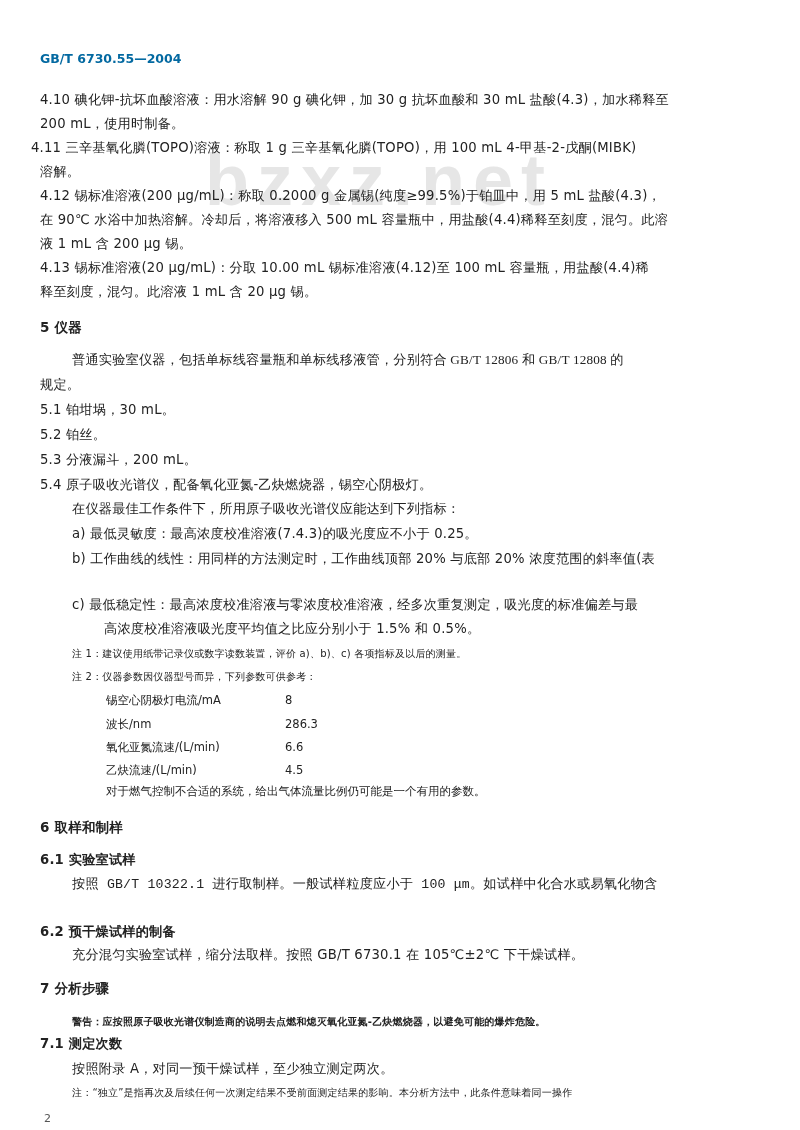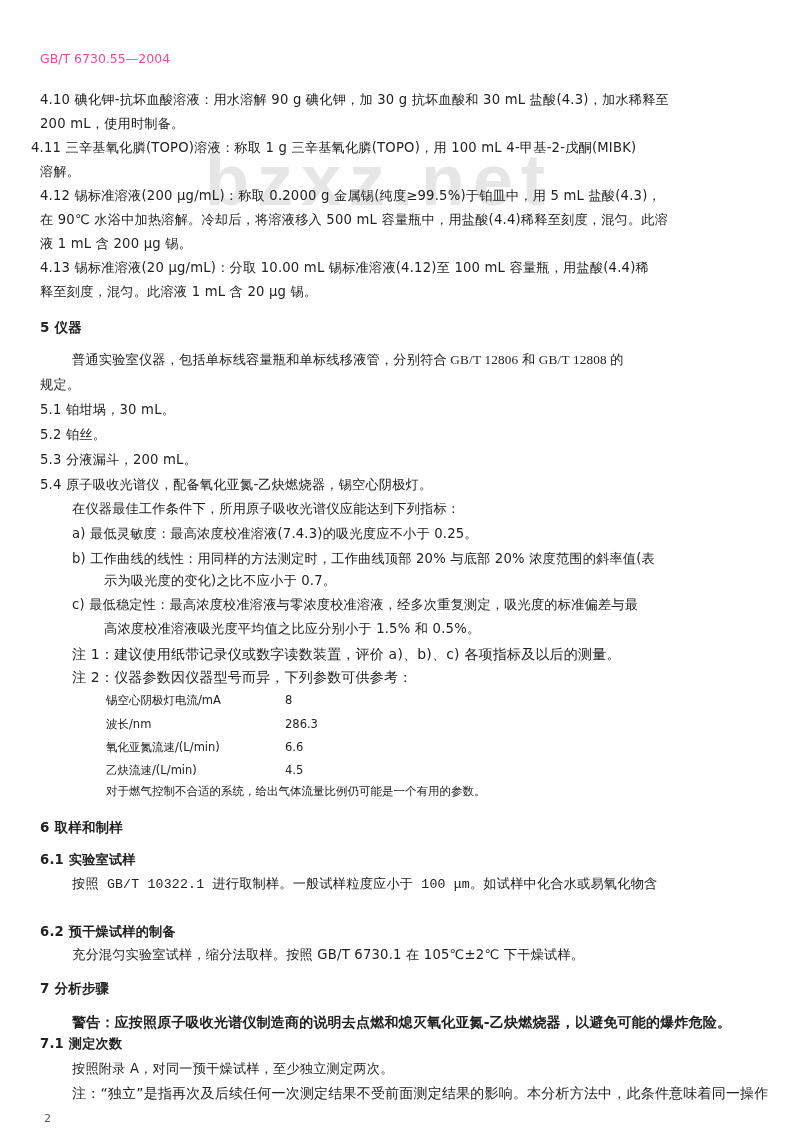--- a/index.html
+++ b/index.html
@@ -6,24 +6,24 @@
   body {
     width: 800px; height: 1130px; position: relative; overflow: hidden;
     font-family: "DejaVu Sans", "Liberation Sans", sans-serif;
     color: #1a1a1a;
   }
   .page { position: absolute; left: 0; top: 0; width: 800px; height: 1130px; }
   .line {
     position: absolute; white-space: nowrap; font-size: 13.2px; line-height: 18px;
     letter-spacing: 0.2px; color: #222;
   }
-  .header { font-size: 12.5px; font-weight: normal; letter-spacing: 0; color: #ec4899; }
+  .header { font-size: 12.5px; font-weight: bold; letter-spacing: 0; color: #0369a1; }
   .h1 { font-weight: bold; font-size: 13.5px; }
   .h2 { font-weight: bold; }
-  .note { font-size: 14px; }
+  .note { font-size: 10px; }
   .bold { font-weight: bold; }
   .tbl-label { position: absolute; white-space: nowrap; font-size: 11.5px; line-height: 16px; color: #222; }
   .watermark {
     position: absolute; left: 205px; top: 140px; font-size: 72px; font-weight: bold;
     color: rgba(200,200,200,0.45); letter-spacing: 8px; font-family: Liberation Sans, sans-serif;
     line-height: 80px; pointer-events: none;
   }
   .footer { font-size: 11px; color: #555; }
 </style>
 </head>
@@ -51,21 +51,20 @@
   <div class="line h1" style="left:40px; top:318px;">5  仪器</div>
   <div class="line" style="left:72px; top:351px;font-family:Liberation Serif, serif;">普通实验室仪器，包括单标线容量瓶和单标线移液管，分别符合 GB/T 12806 和 GB/T 12808 的</div>
   <div class="line" style="left:40px; top:376px;">规定。</div>
   <div class="line" style="left:40px; top:401px;">5.1  铂坩埚，30 mL。</div>
   <div class="line" style="left:40px; top:426px;">5.2  铂丝。</div>
   <div class="line" style="left:40px; top:451px;">5.3  分液漏斗，200 mL。</div>
   <div class="line" style="left:40px; top:476px;">5.4  原子吸收光谱仪，配备氧化亚氮-乙炔燃烧器，锡空心阴极灯。</div>
   <div class="line" style="left:72px; top:500px;">在仪器最佳工作条件下，所用原子吸收光谱仪应能达到下列指标：</div>
   <div class="line" style="left:72px; top:525px;">a)  最低灵敏度：最高浓度校准溶液(7.4.3)的吸光度应不小于 0.25。</div>
   <div class="line" style="left:72px; top:550px;">b)  工作曲线的线性：用同样的方法测定时，工作曲线顶部 20% 与底部 20% 浓度范围的斜率值(表</div>
-  <div class="line" style="left:104px; top:572px;">示为吸光度的变化)之比不应小于 0.7。</div>
   <div class="line" style="left:72px; top:596px;">c)  最低稳定性：最高浓度校准溶液与零浓度校准溶液，经多次重复测定，吸光度的标准偏差与最</div>
   <div class="line" style="left:104px; top:620px;">高浓度校准溶液吸光度平均值之比应分别小于 1.5% 和 0.5%。</div>
   <div class="line note" style="left:72px; top:645px;">注 1：建议使用纸带记录仪或数字读数装置，评价 a)、b)、c) 各项指标及以后的测量。</div>
   <div class="line note" style="left:72px; top:668px;">注 2：仪器参数因仪器型号而异，下列参数可供参考：</div>
 
   <div class="tbl-label" style="left:106px; top:692px;">锡空心阴极灯电流/mA</div>
   <div class="tbl-label" style="left:285px; top:692px;">8</div>
   <div class="tbl-label" style="left:106px; top:716px;">波长/nm</div>
   <div class="tbl-label" style="left:285px; top:716px;">286.3</div>
   <div class="tbl-label" style="left:106px; top:739px;">氧化亚氮流速/(L/min)</div>

